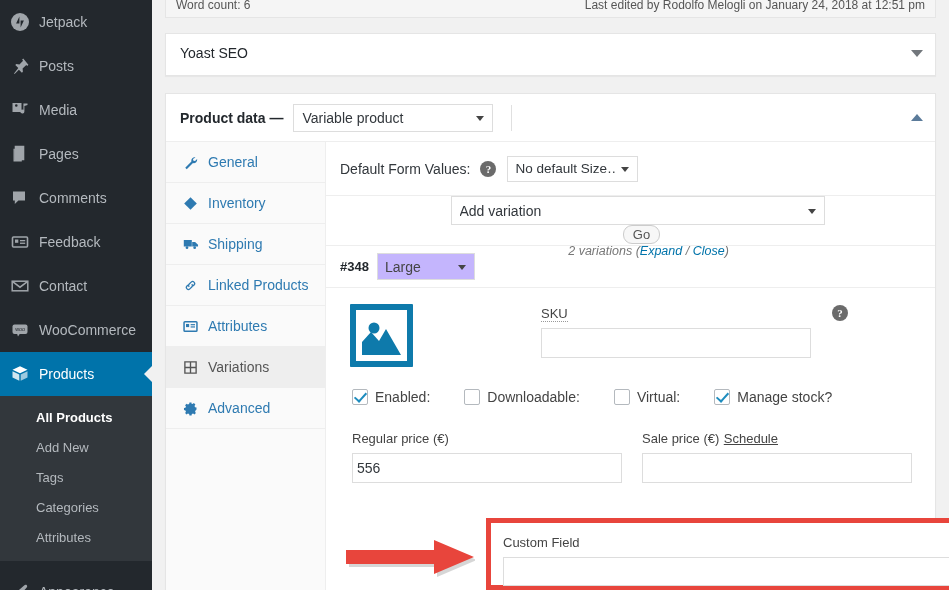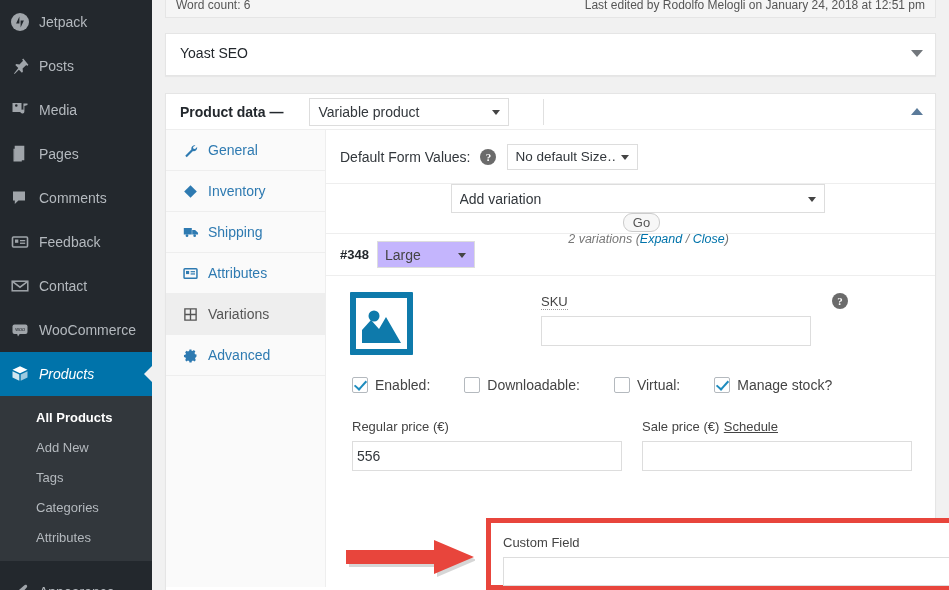--- a/index.html
+++ b/index.html
@@ -25,21 +25,20 @@
     padding-left: 10px;
     color: #b4b9be;
     font-size: 14px;
     cursor: pointer;
   }
   .menu-top .mlabel { margin-left: 9px; white-space: nowrap; }
   .menu-top.current {
     background: #0073aa;
     color: #fff;
     font-weight: 400;
-    font-style: italic;
   }
   .menu-top.current .mlabel { color: #fff; }
   .menu-top.current::after {
     content: "";
     position: absolute; right: 0; top: 50%;
     margin-top: -8px;
     border-style: solid;
     border-width: 8px 8px 8px 0;
     border-color: transparent #f1f1f1 transparent transparent;
   }
@@ -116,24 +115,24 @@
   .tri-down { border-top: 7px solid #72777c; }
   .tri-up   { border-bottom: 7px solid #5b7b9a; margin-top: -4px; }
 
   
   #yoast-box { top: 33px; height: 43px; }
 
   
   #product-data-box { top: 93px; height: 510px; }
   .pd-header {
     position: relative;
-    height: 36px;
+    height: 48px;
     border-bottom: 1px solid #eee;
     padding: 0 14px;
-    display: flex; align-items: center; gap: 16px;
+    display: flex; align-items: center;
   }
   .pd-title {
     font-size: 14px; font-weight: bold; color: #23282d;
     margin-right: 10px; white-space: nowrap;
   }
   .pd-select {
     height: 28px;
     width: 200px;
     padding: 0 24px 0 8px;
     border: 1px solid #ddd;
@@ -548,20 +547,28 @@
           </li>
           <li class="pd-tab">
             <span class="tab-ic">
               <svg width="16" height="16" viewBox="0 0 20 20">
                   <path d="M1 5h10v8H1zM11.5 7.6h3.6L18.8 11v2h-7.3z"></path>
                   <circle cx="5" cy="14.6" r="1.7"></circle>
                   <circle cx="14.6" cy="14.6" r="1.7"></circle>
                 </svg>
             </span>
             <span>Shipping</span>
+          </li>
+          <li class="pd-tab">
+            <span class="tab-ic">
+              <svg width="15" height="15" viewBox="0 0 20 20">
+                  <path d="M7.7 12.4a3.5 3.5 0 010-5l2.6-2.5a3.5 3.5 0 115 5l-1.4 1.4-1.2-1.2 1.4-1.4a1.8 1.8 0 00-2.6-2.6L8.9 8.6a1.8 1.8 0 000 2.6zM12.3 7.6a3.5 3.5 0 010 5l-2.6 2.5a3.5 3.5 0 11-5-5l1.4-1.4 1.2 1.2-1.4 1.4a1.8 1.8 0 002.6 2.6l2.6-2.5a1.8 1.8 0 000-2.6z"></path>
+                </svg>
+            </span>
+            <span>Linked Products</span>
           </li>
           <li class="pd-tab">
             <span class="tab-ic">
               <svg width="15" height="15" viewBox="0 0 20 20">
                   <rect x="1.4" y="3.6" width="17.2" height="12.8" rx="1.2" fill="none" stroke="#2e7ab1" stroke-width="2"></rect>
                   <rect x="4" y="6.6" width="4.2" height="4.2"></rect>
                   <rect x="10.2" y="6.8" width="5.8" height="1.6"></rect>
                   <rect x="10.2" y="9.8" width="5.8" height="1.6"></rect>
                 </svg>
             </span>

